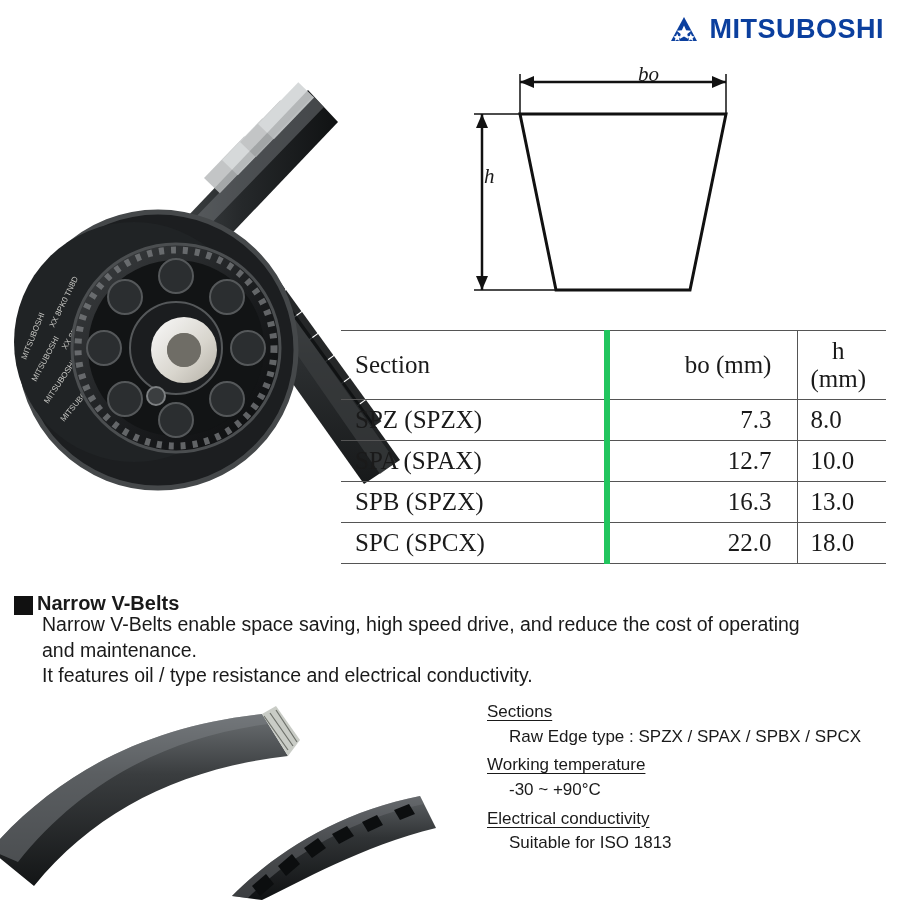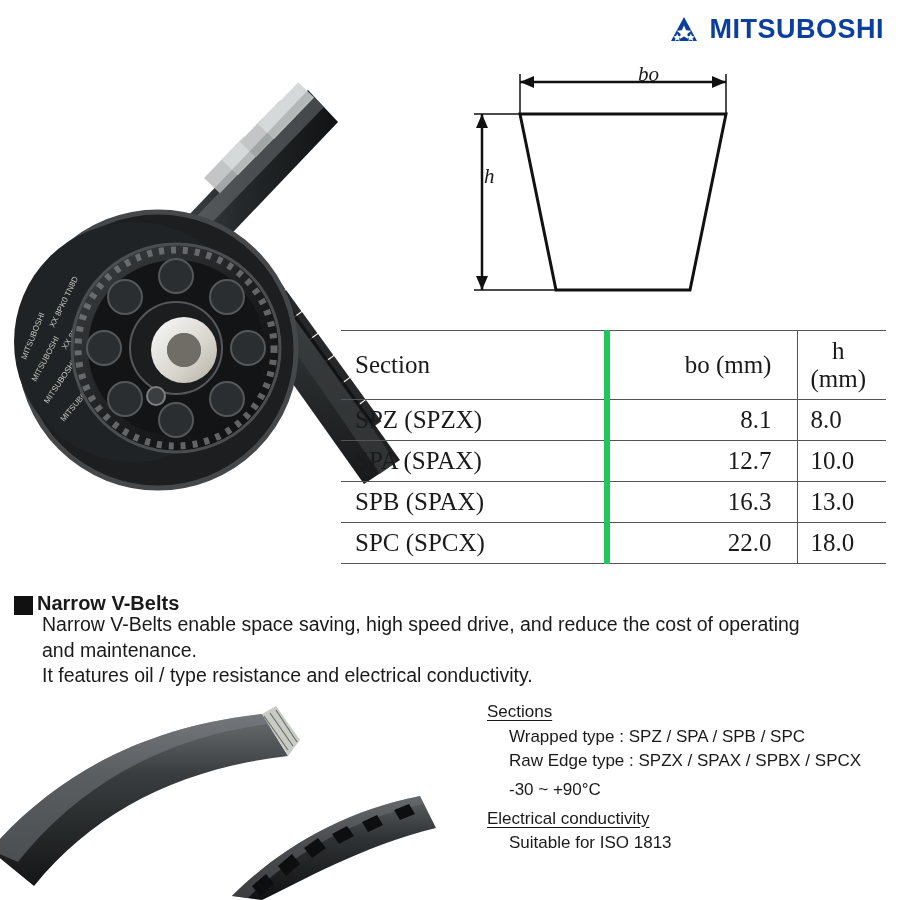--- a/index.html
+++ b/index.html
@@ -293,30 +293,30 @@
     <thead>
       <tr>
         <th>Section</th>
         <th>bo (mm)</th>
         <th>h (mm)</th>
       </tr>
     </thead>
     <tbody>
       <tr>
         <td>SPZ (SPZX)</td>
-        <td>8.1</td>
+        <td>7.3</td>
         <td>8.0</td>
       </tr>
       <tr>
         <td>SPA (SPAX)</td>
         <td>12.7</td>
         <td>10.0</td>
       </tr>
       <tr>
-        <td>SPB (SPAX)</td>
+        <td>SPB (SPZX)</td>
         <td>16.3</td>
         <td>13.0</td>
       </tr>
       <tr>
         <td>SPC (SPCX)</td>
         <td>22.0</td>
         <td>18.0</td>
       </tr>
     </tbody>
   </table>
@@ -366,24 +366,24 @@
         <path d="M332,134 l15,-8 l7,10 l-15,8 Z"></path>
         <path d="M362,122 l15,-7 l6,10 l-15,7 Z"></path>
         <path d="M394,110 l15,-6 l6,10 l-15,6 Z"></path>
       </g>
     </svg>
   </div>
 
   <div class="specs">
     <div class="grp">
       <div class="grp-title">Sections</div>
-      <div class="grp-line">Wrapped type : SPZ / SPA / SPB / SPC</div>
       <div class="grp-line">Raw Edge type : SPZX / SPAX / SPBX / SPCX</div>
     </div>
     <div class="grp">
+      <div class="grp-title">Working temperature</div>
       <div class="grp-line">-30 ~ +90°C</div>
     </div>
     <div class="grp">
       <div class="grp-title">Electrical conductivity</div>
       <div class="grp-line">Suitable for ISO 1813</div>
     </div>
   </div>
 
 </div>
 

